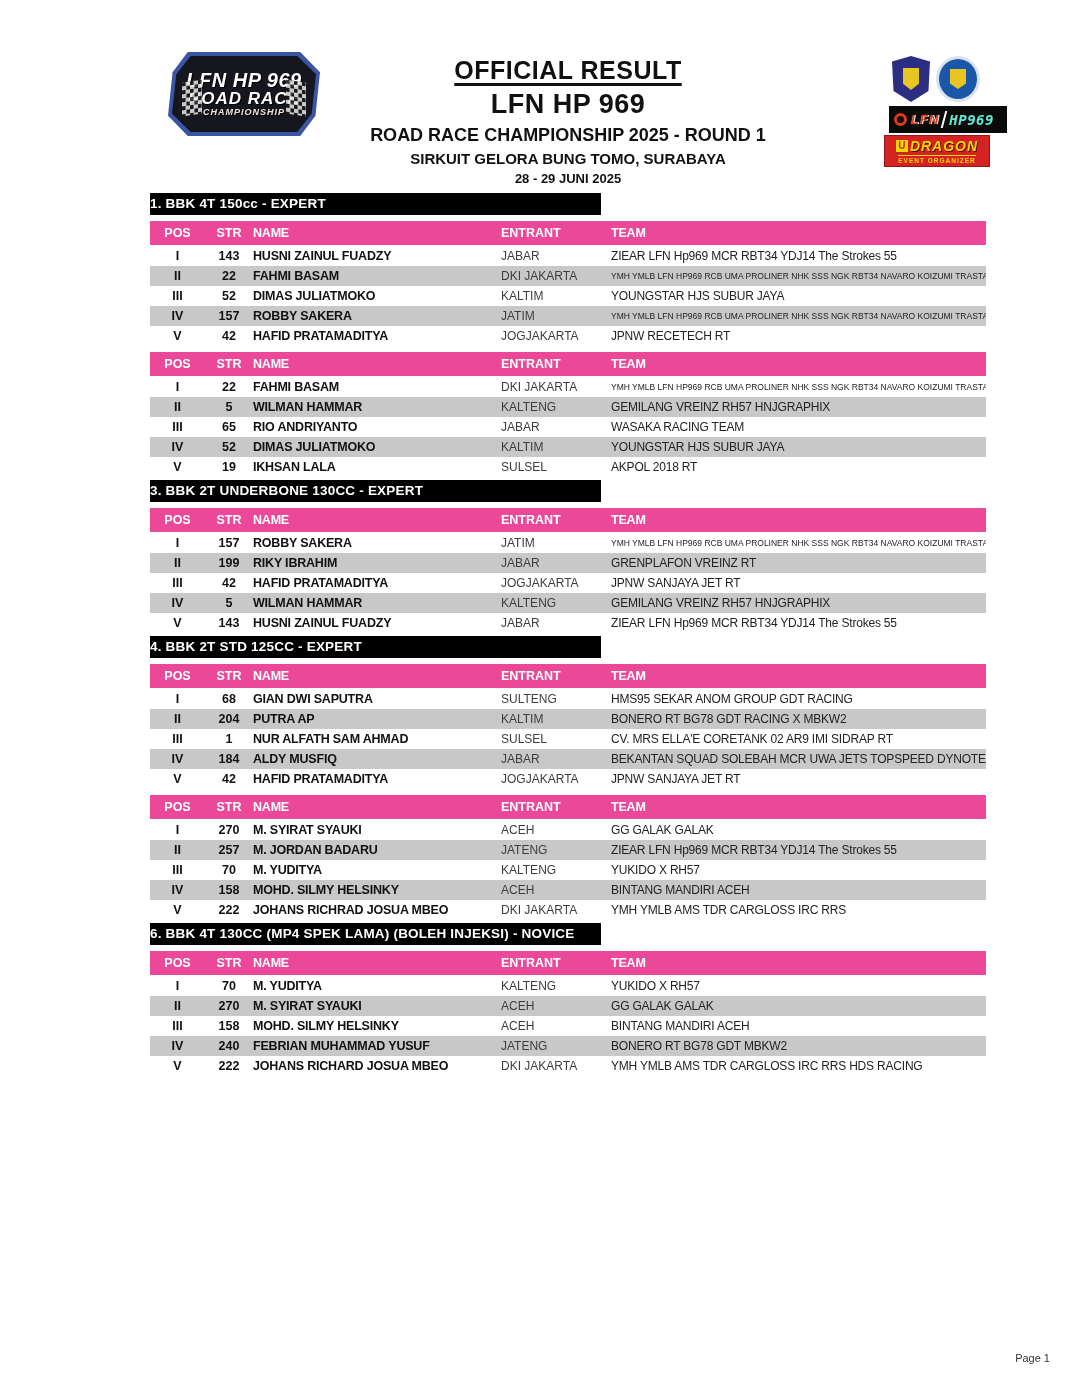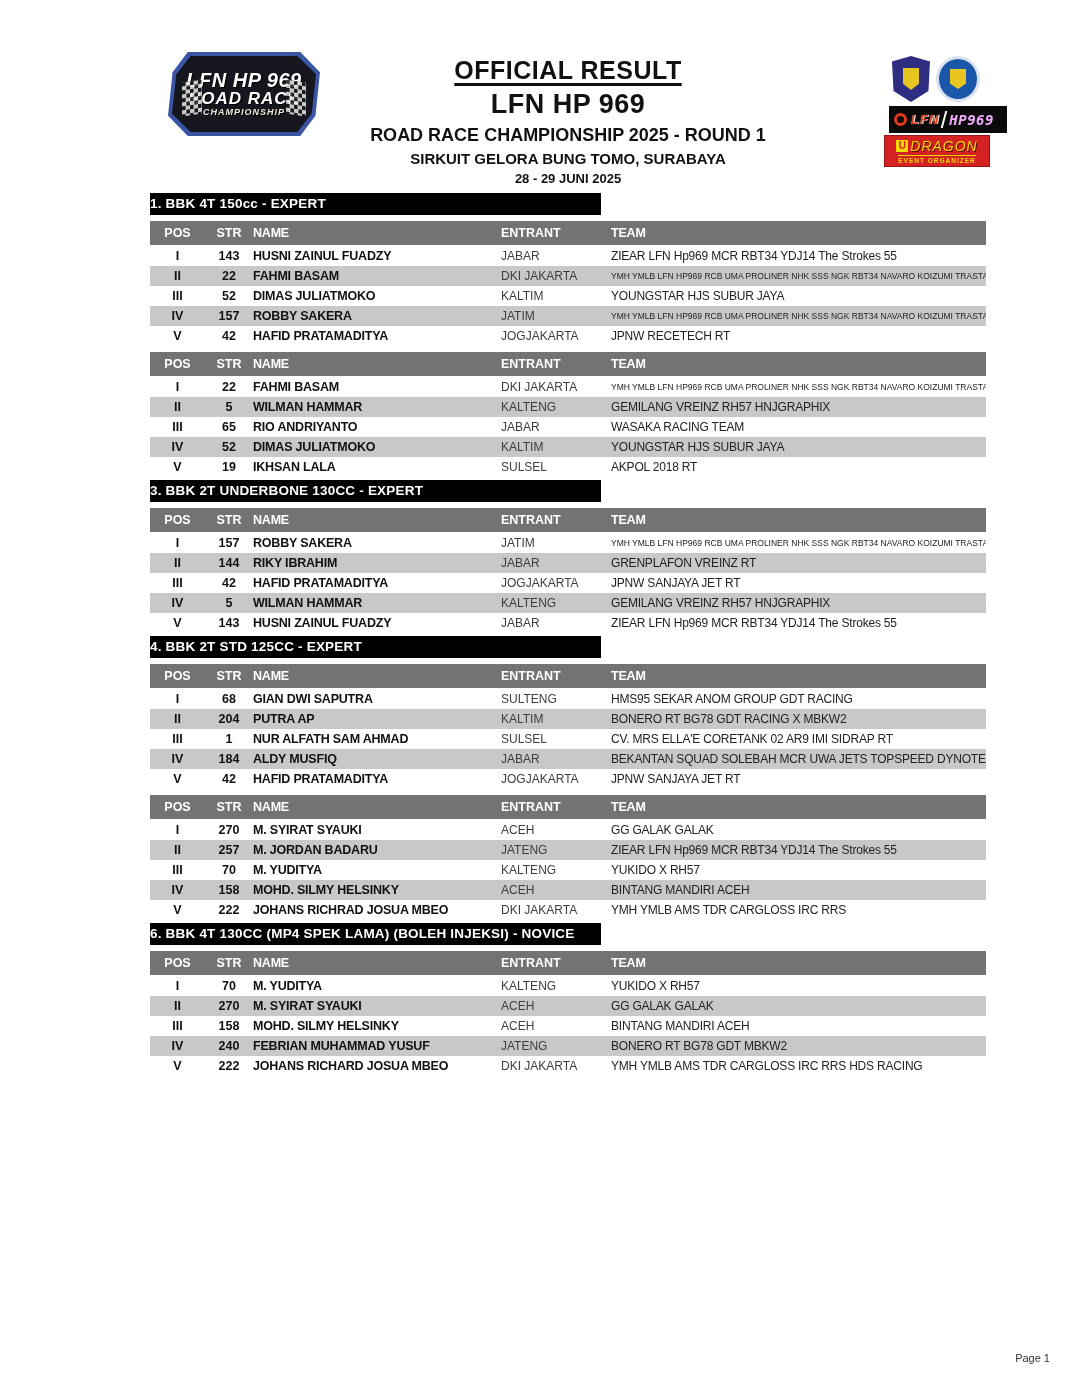--- a/index.html
+++ b/index.html
@@ -39,39 +39,39 @@
   .shield1 .core{width:16px;height:22px;background:#e8c520;clip-path:polygon(50% 100%,100% 72%,100% 0,0 0,0 72%);}
   .shield2{position:absolute;left:64px;top:2px;width:44px;height:46px;border-radius:50%;
     background:#1a57a8;border:3px solid #d9e2f0;box-sizing:border-box;display:flex;align-items:center;justify-content:center;}
   .shield2 .core{width:16px;height:20px;background:#e8c520;clip-path:polygon(50% 100%,100% 72%,100% 0,0 0,0 72%);}
   .lfn-bar{position:absolute;left:17px;top:52px;width:118px;height:27px;background:#0a0a0a;
     display:flex;align-items:center;gap:4px;padding:0 5px;box-sizing:border-box;}
   .lfn-ring{width:13px;height:13px;border:3px solid #e0391a;border-radius:50%;box-sizing:border-box;}
   .lfn-word{color:#e0391a;font-weight:bold;font-style:italic;font-size:13px;letter-spacing:1px;
     text-shadow:0 0 1px #fff,1px 0 0 #fff;}
   .lfn-div{width:2px;height:17px;background:#fff;transform:skewX(-15deg);}
-  .hp-word{color:#f0abfc;font-weight:bold;font-style:italic;font-size:14px;letter-spacing:.5px;
+  .hp-word{color:#5eead4;font-weight:bold;font-style:italic;font-size:14px;letter-spacing:.5px;
     font-family:"DejaVu Sans Mono", monospace;}
   .dragon-bar{position:absolute;left:12px;top:81px;width:106px;height:32px;background:#d42121;
     border:1px solid #9b1414;box-sizing:border-box;display:flex;flex-direction:column;align-items:center;justify-content:center;}
   .dragon-row{display:flex;align-items:center;gap:2px;}
   .dragon-u{width:12px;height:12px;background:#f5d800;color:#d42121;font-weight:bold;font-size:10px;
     line-height:12px;text-align:center;}
-  .dragon-word{color:#f5d800;font-weight:normal;font-style:italic;font-size:14px;letter-spacing:1px;
+  .dragon-word{color:#f5d800;font-weight:bold;font-style:italic;font-size:14px;letter-spacing:1px;
     text-shadow:1px 1px 0 #5a0a0a;text-align:center;}
   .dragon-sub{color:#f5d800;font-size:6.5px;font-weight:bold;letter-spacing:1px;border-top:1px solid #f5d800;
     margin-top:1px;padding-top:1px;}
 
   
   .content{position:absolute;left:150px;top:193px;width:836px;}
   .section{margin-bottom:3px;}
   .sec-title{width:451px;height:22px;background:#000;color:#fff;font-weight:bold;font-size:13.5px;
     line-height:22px;padding-left:0;box-sizing:border-box;letter-spacing:.2px;}
   .tbl-head,.tbl-row{display:grid;grid-template-columns:55px 48px 248px 110px 1fr;align-items:center;}
-  .tbl-head{height:24px;background:#737373;color:#fff;font-weight:bold;font-size:12.5px;margin-top:6px;}
+  .tbl-head{height:24px;background:#ec4899;color:#fff;font-weight:bold;font-size:12.5px;margin-top:6px;}
   .tbl-head .c-pos,.tbl-head .c-str{text-align:center;}
   .tbl-rows{margin-top:1px;}
   .tbl-row{height:20px;font-size:12.5px;}
   .tbl-row.alt{background:#c8c8c8;}
   .c-pos{text-align:center;font-weight:bold;}
   .c-str{text-align:center;font-weight:bold;}
   .c-name{font-weight:bold;letter-spacing:-.2px;}
   .c-entrant{color:#3d3d3d;font-size:12px;}
   .c-team{color:#222;font-size:12px;letter-spacing:-.2px;white-space:nowrap;overflow:hidden;}
   .c-team.small{font-size:8.5px;letter-spacing:0;}
@@ -243,21 +243,21 @@
   <div class="tbl-row">
     <span class="c-pos">I</span>
     <span class="c-str">157</span>
     <span class="c-name">ROBBY SAKERA</span>
     <span class="c-entrant">JATIM</span>
     <span class="c-team small">YMH YMLB LFN HP969 RCB UMA PROLINER NHK SSS NGK RBT34 NAVARO KOIZUMI TRASTAR RT</span>
   </div>
 
   <div class="tbl-row alt">
     <span class="c-pos">II</span>
-    <span class="c-str">144</span>
+    <span class="c-str">199</span>
     <span class="c-name">RIKY IBRAHIM</span>
     <span class="c-entrant">JABAR</span>
     <span class="c-team">GRENPLAFON VREINZ RT</span>
   </div>
 
   <div class="tbl-row">
     <span class="c-pos">III</span>
     <span class="c-str">42</span>
     <span class="c-name">HAFID PRATAMADITYA</span>
     <span class="c-entrant">JOGJAKARTA</span>

